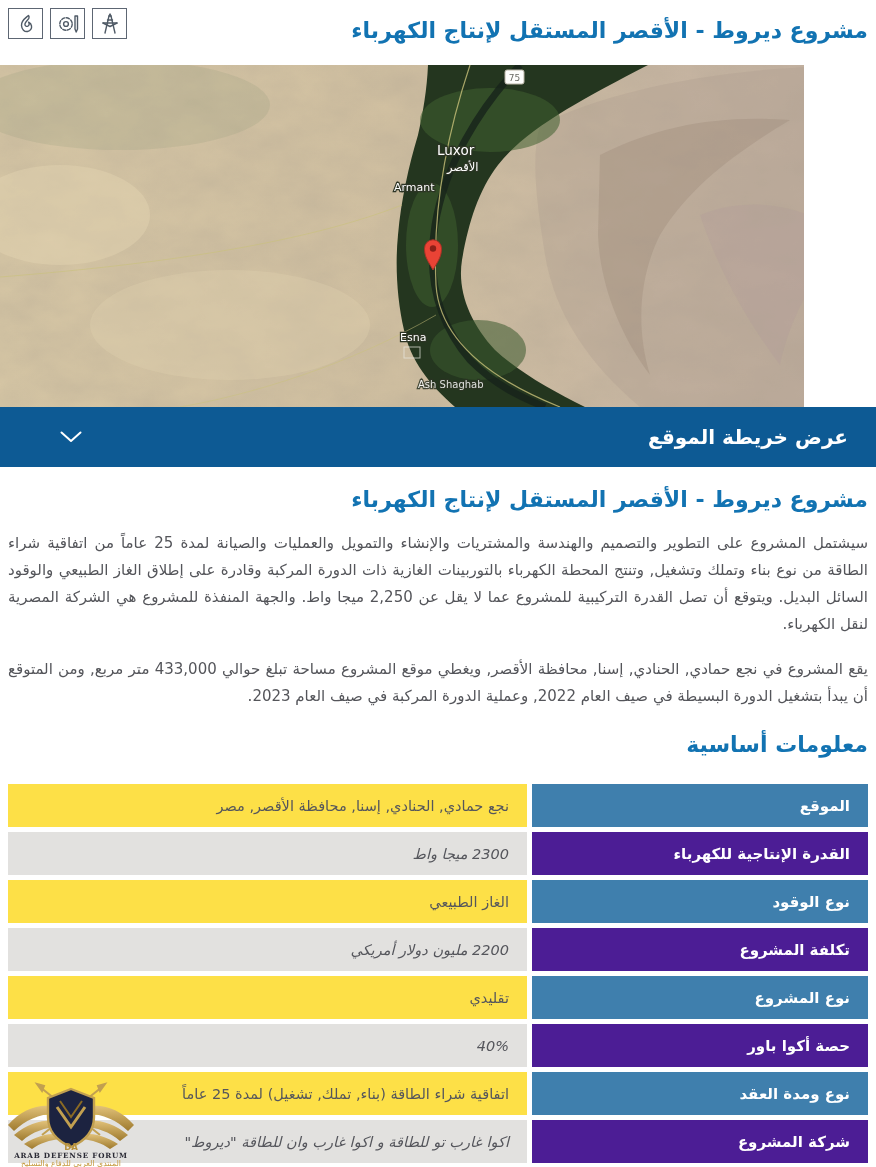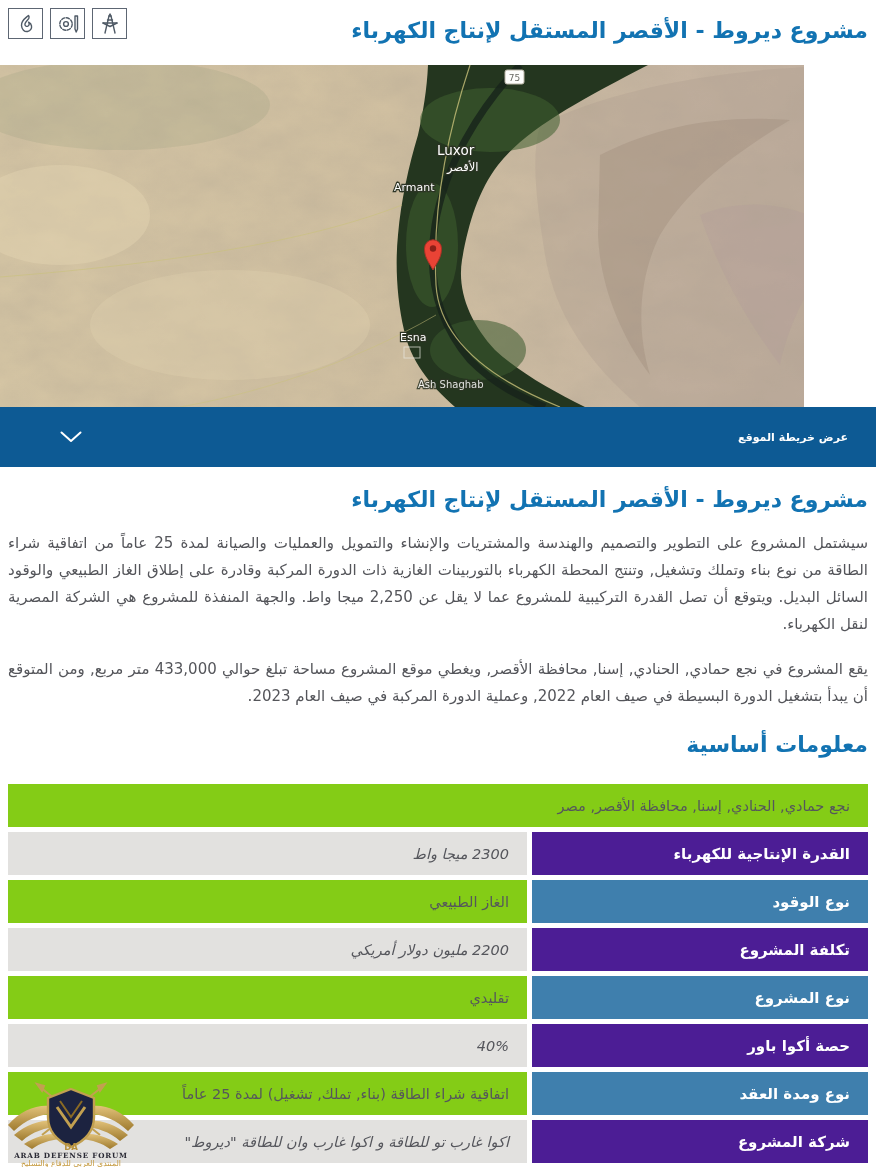--- a/index.html
+++ b/index.html
@@ -19,39 +19,39 @@
   
   .map-wrap { position:relative; width:804px; height:342px; overflow:hidden; cursor:pointer; }
   .map-wrap svg { display:block; width:876px; height:342px; }
   .map-label { fill:#fff; paint-order:stroke; stroke:#2c3424; stroke-width:2.4px;
                font-family:"DejaVu Sans", sans-serif; }
 
   
   .map-bar { width:876px; height:60px; background:#0d5a94; color:#fff;
              display:flex; flex-direction:row-reverse; align-items:center;
              justify-content:space-between; padding:0 28px 0 60px; cursor:pointer; }
-  .map-bar-label { font-size:11px; font-weight:700; direction:rtl;margin-left:6px; }
+  .map-bar-label { font-size:20px; font-weight:700; direction:rtl;margin-left:6px; }
 
   
   .content { direction:rtl; padding:0 8px; }
   .section-title { color:#1273b2; font-size:22px; font-weight:700; margin-top:20px; }
   .content p { color:#54555a; font-size:15px; line-height:27px;
                text-align:justify; margin-top:18px; }
   .info-heading { color:#1273b2; font-size:22px; font-weight:700; margin-top:22px; }
 
   
   .info-table { direction:rtl; margin-top:27px; padding:0 8px 0 8px; }
   .trow { display:flex; gap:5px; margin-bottom:5px; height:43px; }
   .tlabel { width:336px; flex:0 0 336px; color:#fff; font-size:15px; font-weight:700;
             display:flex; align-items:center; padding:0 18px; }
   .tlabel.alt-a { background:#3f7fad; }
   .tlabel.alt-b { background:#4c1d95; }
   .tvalue { flex:1; color:#55565c; font-size:14.5px; display:flex; align-items:center;
             justify-content:flex-start; padding:0 18px; }
-  .tvalue.alt-a { background:#84cc16; }
+  .tvalue.alt-a { background:#fde047; }
   .tvalue.alt-b { background:#e2e1df;font-style:italic; }
 
   
   .watermark { position:absolute; left:0; top:1077px; width:142px; height:90px; pointer-events:none; }
 </style>
 </head>
 <body>
 
 <div class="page">
 
@@ -147,20 +147,21 @@
 
   <div class="content">
     <div class="section-title">مشروع ديروط - الأقصر المستقل لإنتاج الكهرباء</div>
     <p>سيشتمل المشروع على التطوير والتصميم والهندسة والمشتريات والإنشاء والتمويل والعمليات والصيانة لمدة 25 عاماً من اتفاقية شراء الطاقة من نوع بناء وتملك وتشغيل, وتنتج المحطة الكهرباء بالتوربينات الغازية ذات الدورة المركبة وقادرة على إطلاق الغاز الطبيعي والوقود السائل البديل. ويتوقع أن تصل القدرة التركيبية للمشروع عما لا يقل عن 2,250 ميجا واط. والجهة المنفذة للمشروع هي الشركة المصرية لنقل الكهرباء.</p>
     <p>يقع المشروع في نجع حمادي, الحنادي, إسنا, محافظة الأقصر, ويغطي موقع المشروع مساحة تبلغ حوالي 433,000 متر مربع, ومن المتوقع أن يبدأ بتشغيل الدورة البسيطة في صيف العام 2022, وعملية الدورة المركبة في صيف العام 2023.</p>
     <div class="info-heading">معلومات أساسية</div>
   </div>
 
   <div class="info-table">
     <div class="trow">
+      <div class="tlabel alt-a">الموقع</div>
       <div class="tvalue alt-a">نجع حمادي, الحنادي, إسنا, محافظة الأقصر, مصر</div>
     </div>
     <div class="trow">
       <div class="tlabel alt-b">القدرة الإنتاجية للكهرباء</div>
       <div class="tvalue alt-b">2300 ميجا واط</div>
     </div>
     <div class="trow">
       <div class="tlabel alt-a">نوع الوقود</div>
       <div class="tvalue alt-a">الغاز الطبيعي</div>
     </div>

